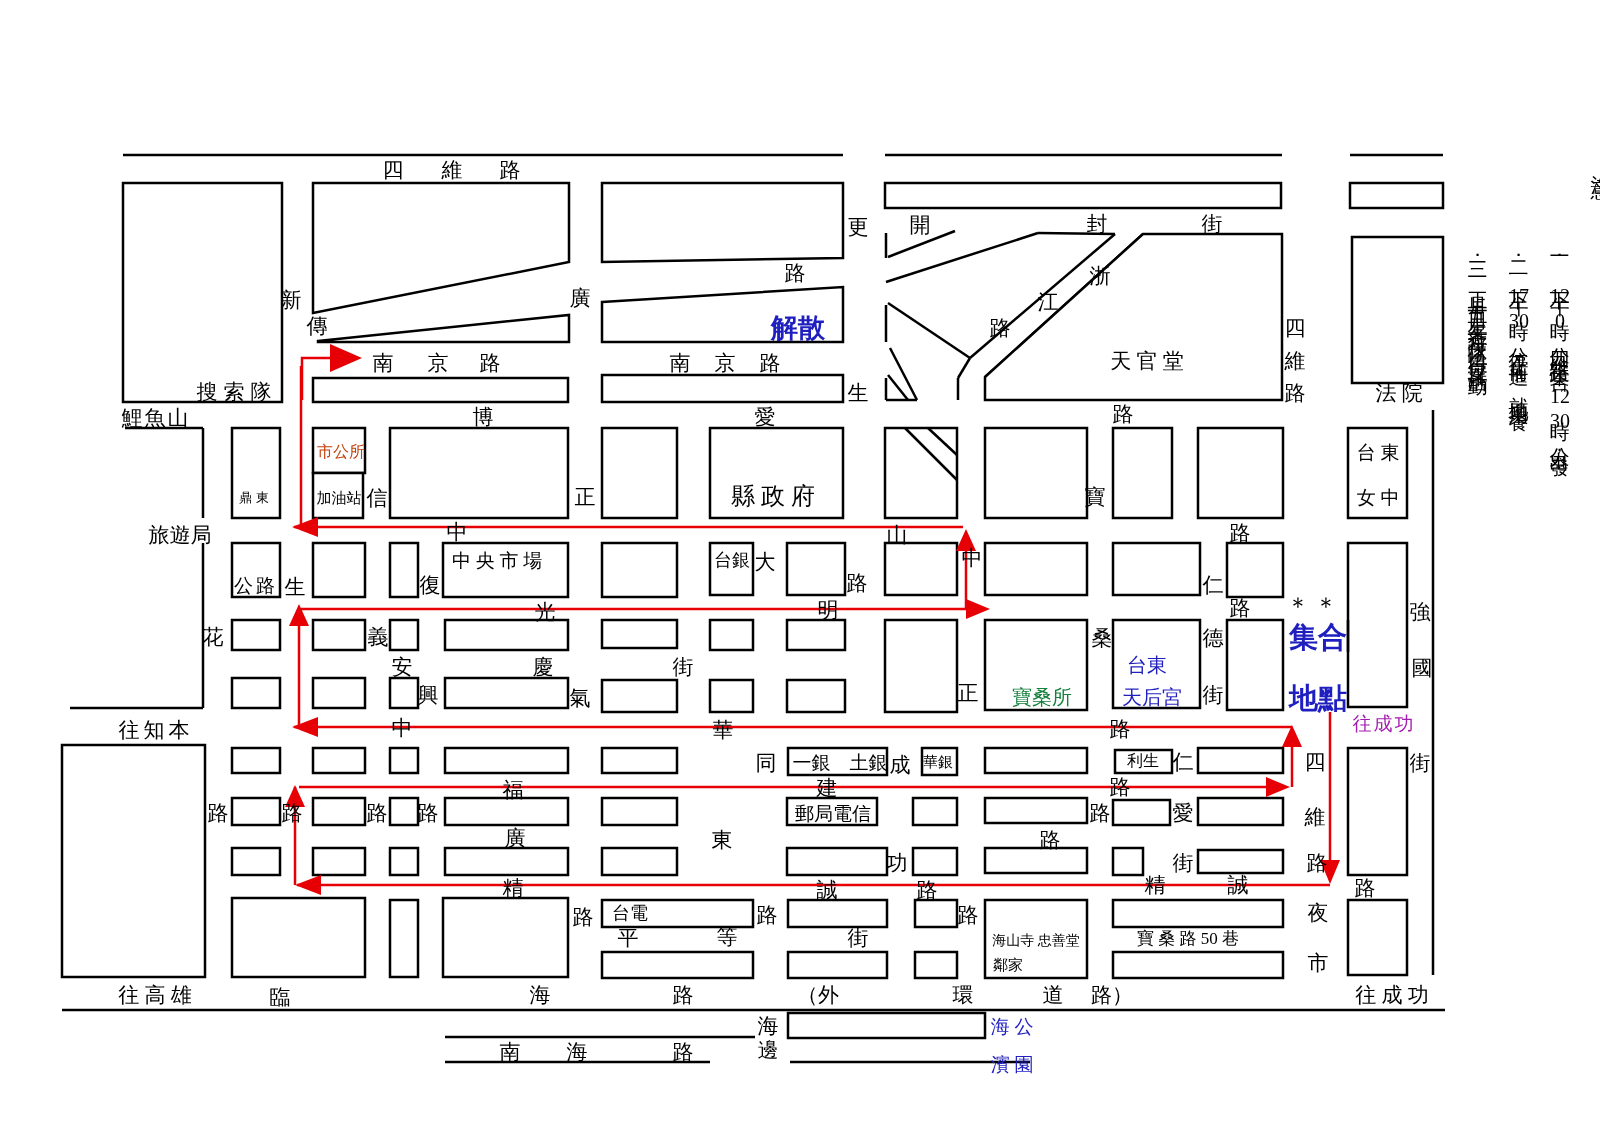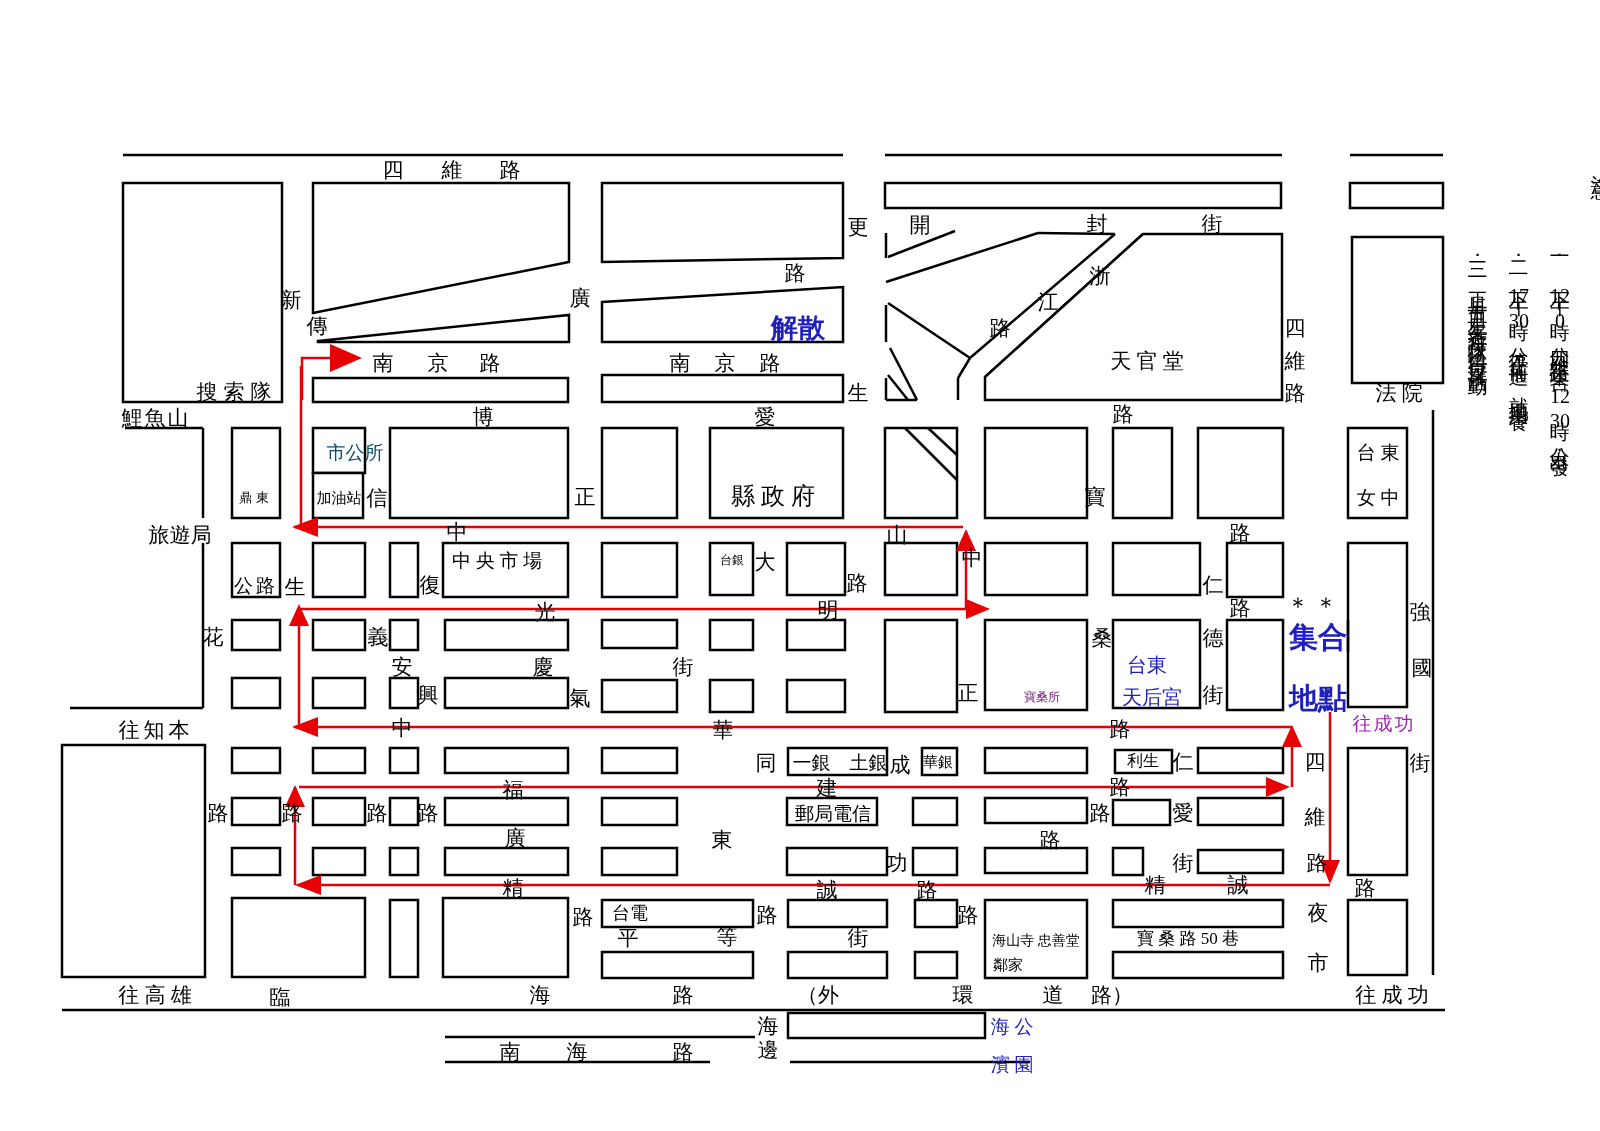--- a/index.html
+++ b/index.html
@@ -226,41 +226,41 @@
       <div class="lbl" style="left: 1147px; top: 361px; font-size: 21px; color: rgb(0, 0, 0);">天 官 堂</div>
       <div class="lbl" style="left: 1295px; top: 328px; font-size: 21px; color: rgb(0, 0, 0);">四</div>
       <div class="lbl" style="left: 1295px; top: 361px; font-size: 21px; color: rgb(0, 0, 0);">維</div>
       <div class="lbl" style="left: 1295px; top: 393px; font-size: 21px; color: rgb(0, 0, 0);">路</div>
       <div class="lbl" style="left: 1399px; top: 393px; font-size: 21px; color: rgb(0, 0, 0);">法 院</div>
       <div class="lbl" style="left: 237px; top: 392px; font-size: 21px; letter-spacing: 6px; color: rgb(0, 0, 0);">搜索隊</div>
       <div class="lbl" style="left: 156px; top: 418px; font-size: 21px; letter-spacing: 2px; color: rgb(0, 0, 0);">鯉魚山</div>
       <div class="lbl" style="left: 483px; top: 417px; font-size: 21px; color: rgb(0, 0, 0);">博</div>
       <div class="lbl" style="left: 765px; top: 417px; font-size: 21px; color: rgb(0, 0, 0);">愛</div>
       <div class="lbl" style="left: 1123px; top: 414px; font-size: 21px; color: rgb(0, 0, 0);">路</div>
-      <div class="lbl" style="left: 355px; top: 452px; font-size: 19px; color: #0c4a6e;">市公所</div>
+      <div class="lbl" style="left: 341px; top: 452px; font-size: 16px; color: #c2410c;">市公所</div>
       <div class="lbl" style="left: 256px; top: 497px; font-size: 13px; letter-spacing: 4px; color: rgb(0, 0, 0);">鼎東</div>
       <div class="lbl" style="left: 339px; top: 498px; font-size: 15px; color: rgb(0, 0, 0);">加油站</div>
       <div class="lbl" style="left: 377px; top: 498px; font-size: 21px; color: rgb(0, 0, 0);">信</div>
       <div class="lbl" style="left: 378px; top: 637px; font-size: 21px; color: rgb(0, 0, 0);">義</div>
       <div class="lbl" style="left: 377px; top: 813px; font-size: 21px; color: rgb(0, 0, 0);">路</div>
       <div class="lbl" style="left: 585px; top: 497px; font-size: 21px; color: rgb(0, 0, 0);">正</div>
       <div class="lbl" style="left: 580px; top: 698px; font-size: 21px; color: rgb(0, 0, 0);">氣</div>
       <div class="lbl" style="left: 583px; top: 917px; font-size: 21px; color: rgb(0, 0, 0);">路</div>
       <div class="lbl" style="left: 776px; top: 496px; font-size: 24px; letter-spacing: 6px; color: rgb(0, 0, 0);">縣政府</div>
       <div class="lbl" style="left: 1095px; top: 497px; font-size: 21px; color: rgb(0, 0, 0);">寶</div>
       <div class="lbl" style="left: 1102px; top: 638px; font-size: 21px; color: rgb(0, 0, 0);">桑</div>
       <div class="lbl" style="left: 1100px; top: 813px; font-size: 21px; color: rgb(0, 0, 0);">路</div>
       <div class="lbl" style="left: 1378px; top: 452px; font-size: 19px; color: rgb(0, 0, 0);">台 東</div>
       <div class="lbl" style="left: 1378px; top: 497px; font-size: 19px; color: rgb(0, 0, 0);">女 中</div>
       <div class="lbl" style="left: 180px; top: 535px; font-size: 21px; color: rgb(0, 0, 0);">旅遊局</div>
       <div class="lbl" style="left: 457px; top: 532px; font-size: 21px; color: rgb(0, 0, 0);">中</div>
       <div class="lbl" style="left: 897px; top: 535px; font-size: 21px; color: rgb(0, 0, 0);">山</div>
       <div class="lbl" style="left: 1240px; top: 533px; font-size: 21px; color: rgb(0, 0, 0);">路</div>
       <div class="lbl" style="left: 497px; top: 560px; font-size: 19px; color: rgb(0, 0, 0);">中 央 市 場</div>
-      <div class="lbl" style="left: 732px; top: 560px; font-size: 12px; color: rgb(0, 0, 0);">台銀</div>
+      <div class="lbl" style="left: 732px; top: 560px; font-size: 18px; color: rgb(0, 0, 0);">台銀</div>
       <div class="lbl" style="left: 765px; top: 562px; font-size: 21px; color: rgb(0, 0, 0);">大</div>
       <div class="lbl" style="left: 766px; top: 763px; font-size: 21px; color: rgb(0, 0, 0);">同</div>
       <div class="lbl" style="left: 767px; top: 915px; font-size: 21px; color: rgb(0, 0, 0);">路</div>
       <div class="lbl" style="left: 256px; top: 585px; font-size: 19px; letter-spacing: 3px; color: rgb(0, 0, 0);">公路</div>
       <div class="lbl" style="left: 295px; top: 587px; font-size: 21px; color: rgb(0, 0, 0);">生</div>
       <div class="lbl" style="left: 430px; top: 585px; font-size: 21px; color: rgb(0, 0, 0);">復</div>
       <div class="lbl" style="left: 428px; top: 695px; font-size: 21px; color: rgb(0, 0, 0);">興</div>
       <div class="lbl" style="left: 428px; top: 813px; font-size: 21px; color: rgb(0, 0, 0);">路</div>
       <div class="lbl" style="left: 972px; top: 558px; font-size: 21px; color: rgb(0, 0, 0);">中</div>
       <div class="lbl" style="left: 968px; top: 693px; font-size: 21px; color: rgb(0, 0, 0);">正</div>
@@ -277,21 +277,21 @@
       <div class="lbl" style="left: 1420px; top: 612px; font-size: 21px; color: rgb(0, 0, 0);">強</div>
       <div class="lbl" style="left: 1422px; top: 668px; font-size: 21px; color: rgb(0, 0, 0);">國</div>
       <div class="lbl" style="left: 1420px; top: 763px; font-size: 21px; color: rgb(0, 0, 0);">街</div>
       <div class="lbl" style="left: 213px; top: 637px; font-size: 21px; color: rgb(0, 0, 0);">花</div>
       <div class="lbl" style="left: 218px; top: 813px; font-size: 21px; color: rgb(0, 0, 0);">路</div>
       <div class="lbl" style="left: 402px; top: 667px; font-size: 21px; color: rgb(0, 0, 0);">安</div>
       <div class="lbl" style="left: 543px; top: 667px; font-size: 21px; color: rgb(0, 0, 0);">慶</div>
       <div class="lbl" style="left: 683px; top: 667px; font-size: 21px; color: rgb(0, 0, 0);">街</div>
       <div class="lbl" style="left: 1147px; top: 665px; font-size: 20px; color: rgb(31, 31, 192);">台東</div>
       <div class="lbl" style="left: 1152px; top: 697px; font-size: 20px; color: rgb(31, 31, 192);">天后宮</div>
-      <div class="lbl" style="left: 1042px; top: 697px; font-size: 12px; color: #701a75;">寶桑所</div>
+      <div class="lbl" style="left: 1042px; top: 697px; font-size: 20px; color: #15803d;">寶桑所</div>
       <div class="lbl" style="left: 156px; top: 730px; font-size: 21px; letter-spacing: 4px; color: rgb(0, 0, 0);">往知本</div>
       <div class="lbl" style="left: 402px; top: 728px; font-size: 21px; color: rgb(0, 0, 0);">中</div>
       <div class="lbl" style="left: 723px; top: 730px; font-size: 21px; color: rgb(0, 0, 0);">華</div>
       <div class="lbl" style="left: 1120px; top: 729px; font-size: 21px; color: rgb(0, 0, 0);">路</div>
       <div class="lbl" style="left: 1384px; top: 723px; font-size: 19px; letter-spacing: 2px; color: #a21caf;">往成功</div>
       <div class="lbl" style="left: 840px; top: 762px; font-size: 19px; color: rgb(0, 0, 0);">一銀　土銀</div>
       <div class="lbl" style="left: 900px; top: 765px; font-size: 21px; color: rgb(0, 0, 0);">成</div>
       <div class="lbl" style="left: 897px; top: 863px; font-size: 21px; color: rgb(0, 0, 0);">功</div>
       <div class="lbl" style="left: 938px; top: 762px; font-size: 15px; color: rgb(0, 0, 0);">華銀</div>
       <div class="lbl" style="left: 1143px; top: 761px; font-size: 16px; color: rgb(0, 0, 0);">利生</div>

